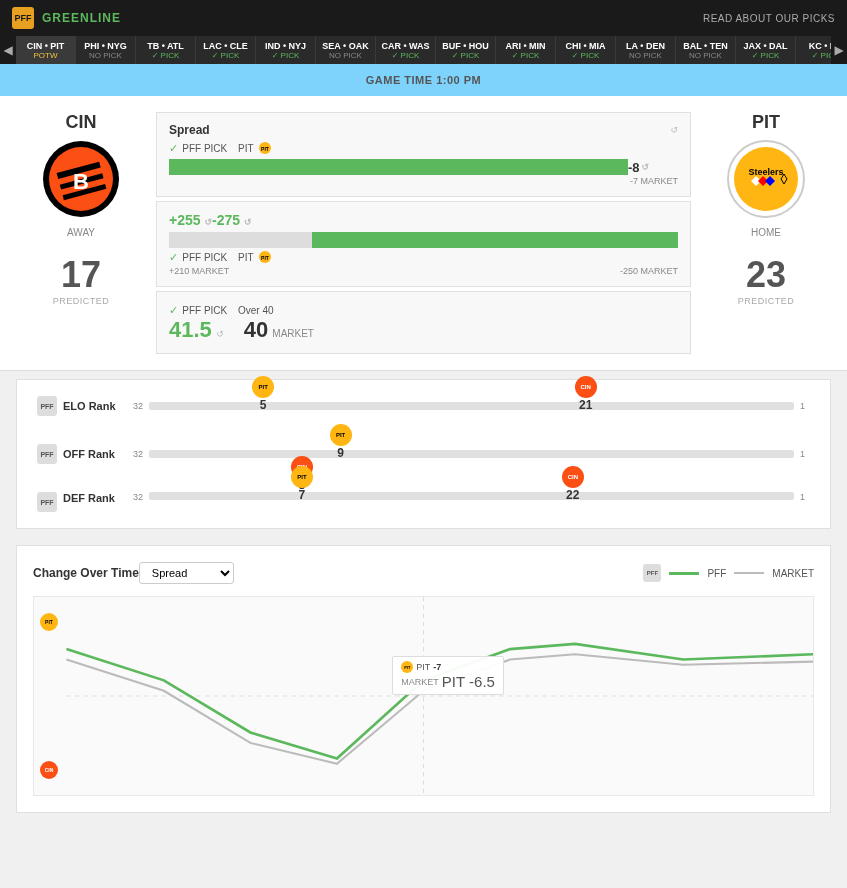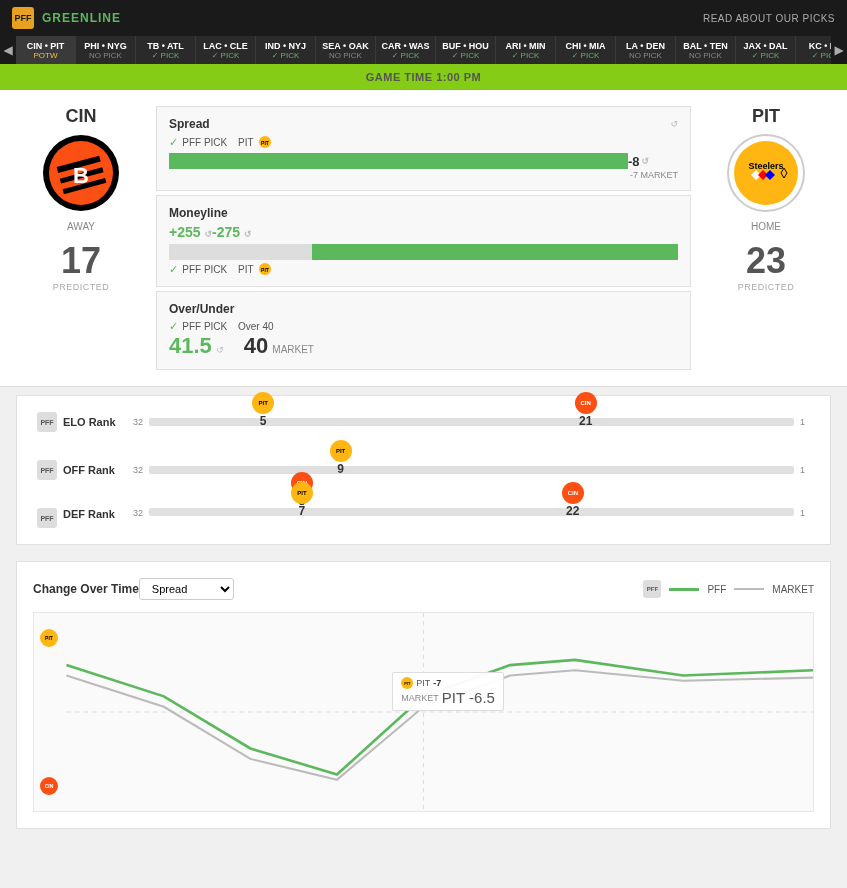--- a/index.html
+++ b/index.html
@@ -17,28 +17,28 @@
     .nav-arrow { width: 16px; height: 28px; background: #1a1a1a; display: flex; align-items: center; justify-content: center; color: #aaa; font-size: 12px; cursor: pointer; flex-shrink: 0; }
     .matchup-items { display: flex; flex: 1; overflow: hidden; }
     .matchup-item { display: flex; flex-direction: column; align-items: center; justify-content: center; padding: 0 10px; cursor: pointer; border-right: 1px solid #3a3a3a; height: 36px; min-width: 60px; }
     .matchup-item.active { background: #3a3a3a; }
     .matchup-item .teams { font-size: 9px; color: #fff; font-weight: bold; white-space: nowrap; }
     .matchup-item .pick-label { font-size: 8px; color: #888; display: flex; align-items: center; gap: 3px; }
     .matchup-item .pick-label.has-pick { color: #5cb85c; }
     .matchup-item .pick-label.potw { color: #f0c040; }
 
     
-    .game-time-bar { background: #84cc16; height: 26px; display: flex; align-items: center; justify-content: center; font-size: 11px; color: #555; font-weight: bold; letter-spacing: 0.5px; }
+    .game-time-bar { background: #7dd3fc; height: 32px; display: flex; align-items: center; justify-content: center; font-size: 11px; color: #555; font-weight: bold; letter-spacing: 0.5px; }
 
     
     .matchup-section { background: #fff; padding: 16px; display: flex; align-items: flex-start; gap: 10px; border-bottom: 1px solid #ddd; }
     .team-side { width: 130px; display: flex; flex-direction: column; align-items: center; }
     .team-abbr { font-size: 18px; font-weight: bold; color: #333; margin-bottom: 6px; }
     .team-logo { width: 80px; height: 80px; margin-bottom: 8px; }
-    .team-position { font-size: 10px; color: #888; margin-bottom: 8px; text-align: right; }
+    .team-position { font-size: 10px; color: #888; margin-bottom: 16px; text-align: right; }
     .team-score { font-size: 36px; font-weight: bold; color: #555; }
     .score-label { font-size: 9px; color: #aaa; text-transform: uppercase; letter-spacing: 0.5px; }
 
     
     .stats-panel { flex: 1; display: flex; flex-direction: column; gap: 4px; }
     .stat-row { background: #f8f8f8; border: 1px solid #e0e0e0; padding: 10px 12px; }
     .stat-header { display: flex; justify-content: space-between; align-items: center; margin-bottom: 4px; }
     .stat-title { font-size: 12px; font-weight: bold; color: #333; }
     .pff-pick-label { display: flex; align-items: center; gap: 4px; font-size: 10px; color: #555; margin-top: 2px; }
     .pff-pick-check { color: #5cb85c; font-size: 11px; }
@@ -198,23 +198,20 @@
         </div>
         <div style="width:50px; text-align:right; font-size:13px; font-weight:bold; color:#333; display:flex; align-items:center; gap:2px;">
           <span>-8</span>
           <span class="recalc-icon">↺</span>
         </div>
       </div>
       <div class="market-label">-7 MARKET</div>
     </div>
 
     <div class="stat-row">
-      <div class="stat-header">
-        <span class="stat-title">Moneyline</span>
-      </div>
       <div class="moneyline-values">
         <span>
           <span>+255</span>
           <span class="recalc-icon">↺</span>
         </span>
         <span>
           <span>-275</span>
           <span class="recalc-icon">↺</span>
         </span>
       </div>
@@ -224,26 +221,27 @@
       <div class="pff-pick-label">
         <span class="pff-pick-check">✓</span>
         <span>PFF PICK</span>
         &nbsp;
         <span>PIT</span>
         <svg width="14" height="14" viewBox="0 0 14 14">
           <circle cx="7" cy="7" r="6" fill="#ffb612"></circle>
           <text x="7" y="10" text-anchor="middle" font-size="5" font-weight="bold" fill="#000">PIT</text>
         </svg>
       </div>
+      <div class="moneyline-markets">
+        <span>+210 MARKET</span>
+        <span>-250 MARKET</span>
+      </div>
     </div>
 
     <div class="stat-row">
-      <div class="stat-header">
-        <span class="stat-title">Over/Under</span>
-      </div>
       <div class="pff-pick-label">
         <span class="pff-pick-check">✓</span>
         <span>PFF PICK</span>
         &nbsp;
         <span>Over 40</span>
       </div>
       <div class="ou-values">
         <div>
           <span class="ou-pff">41.5</span>
           <span class="recalc-icon">↺</span>

